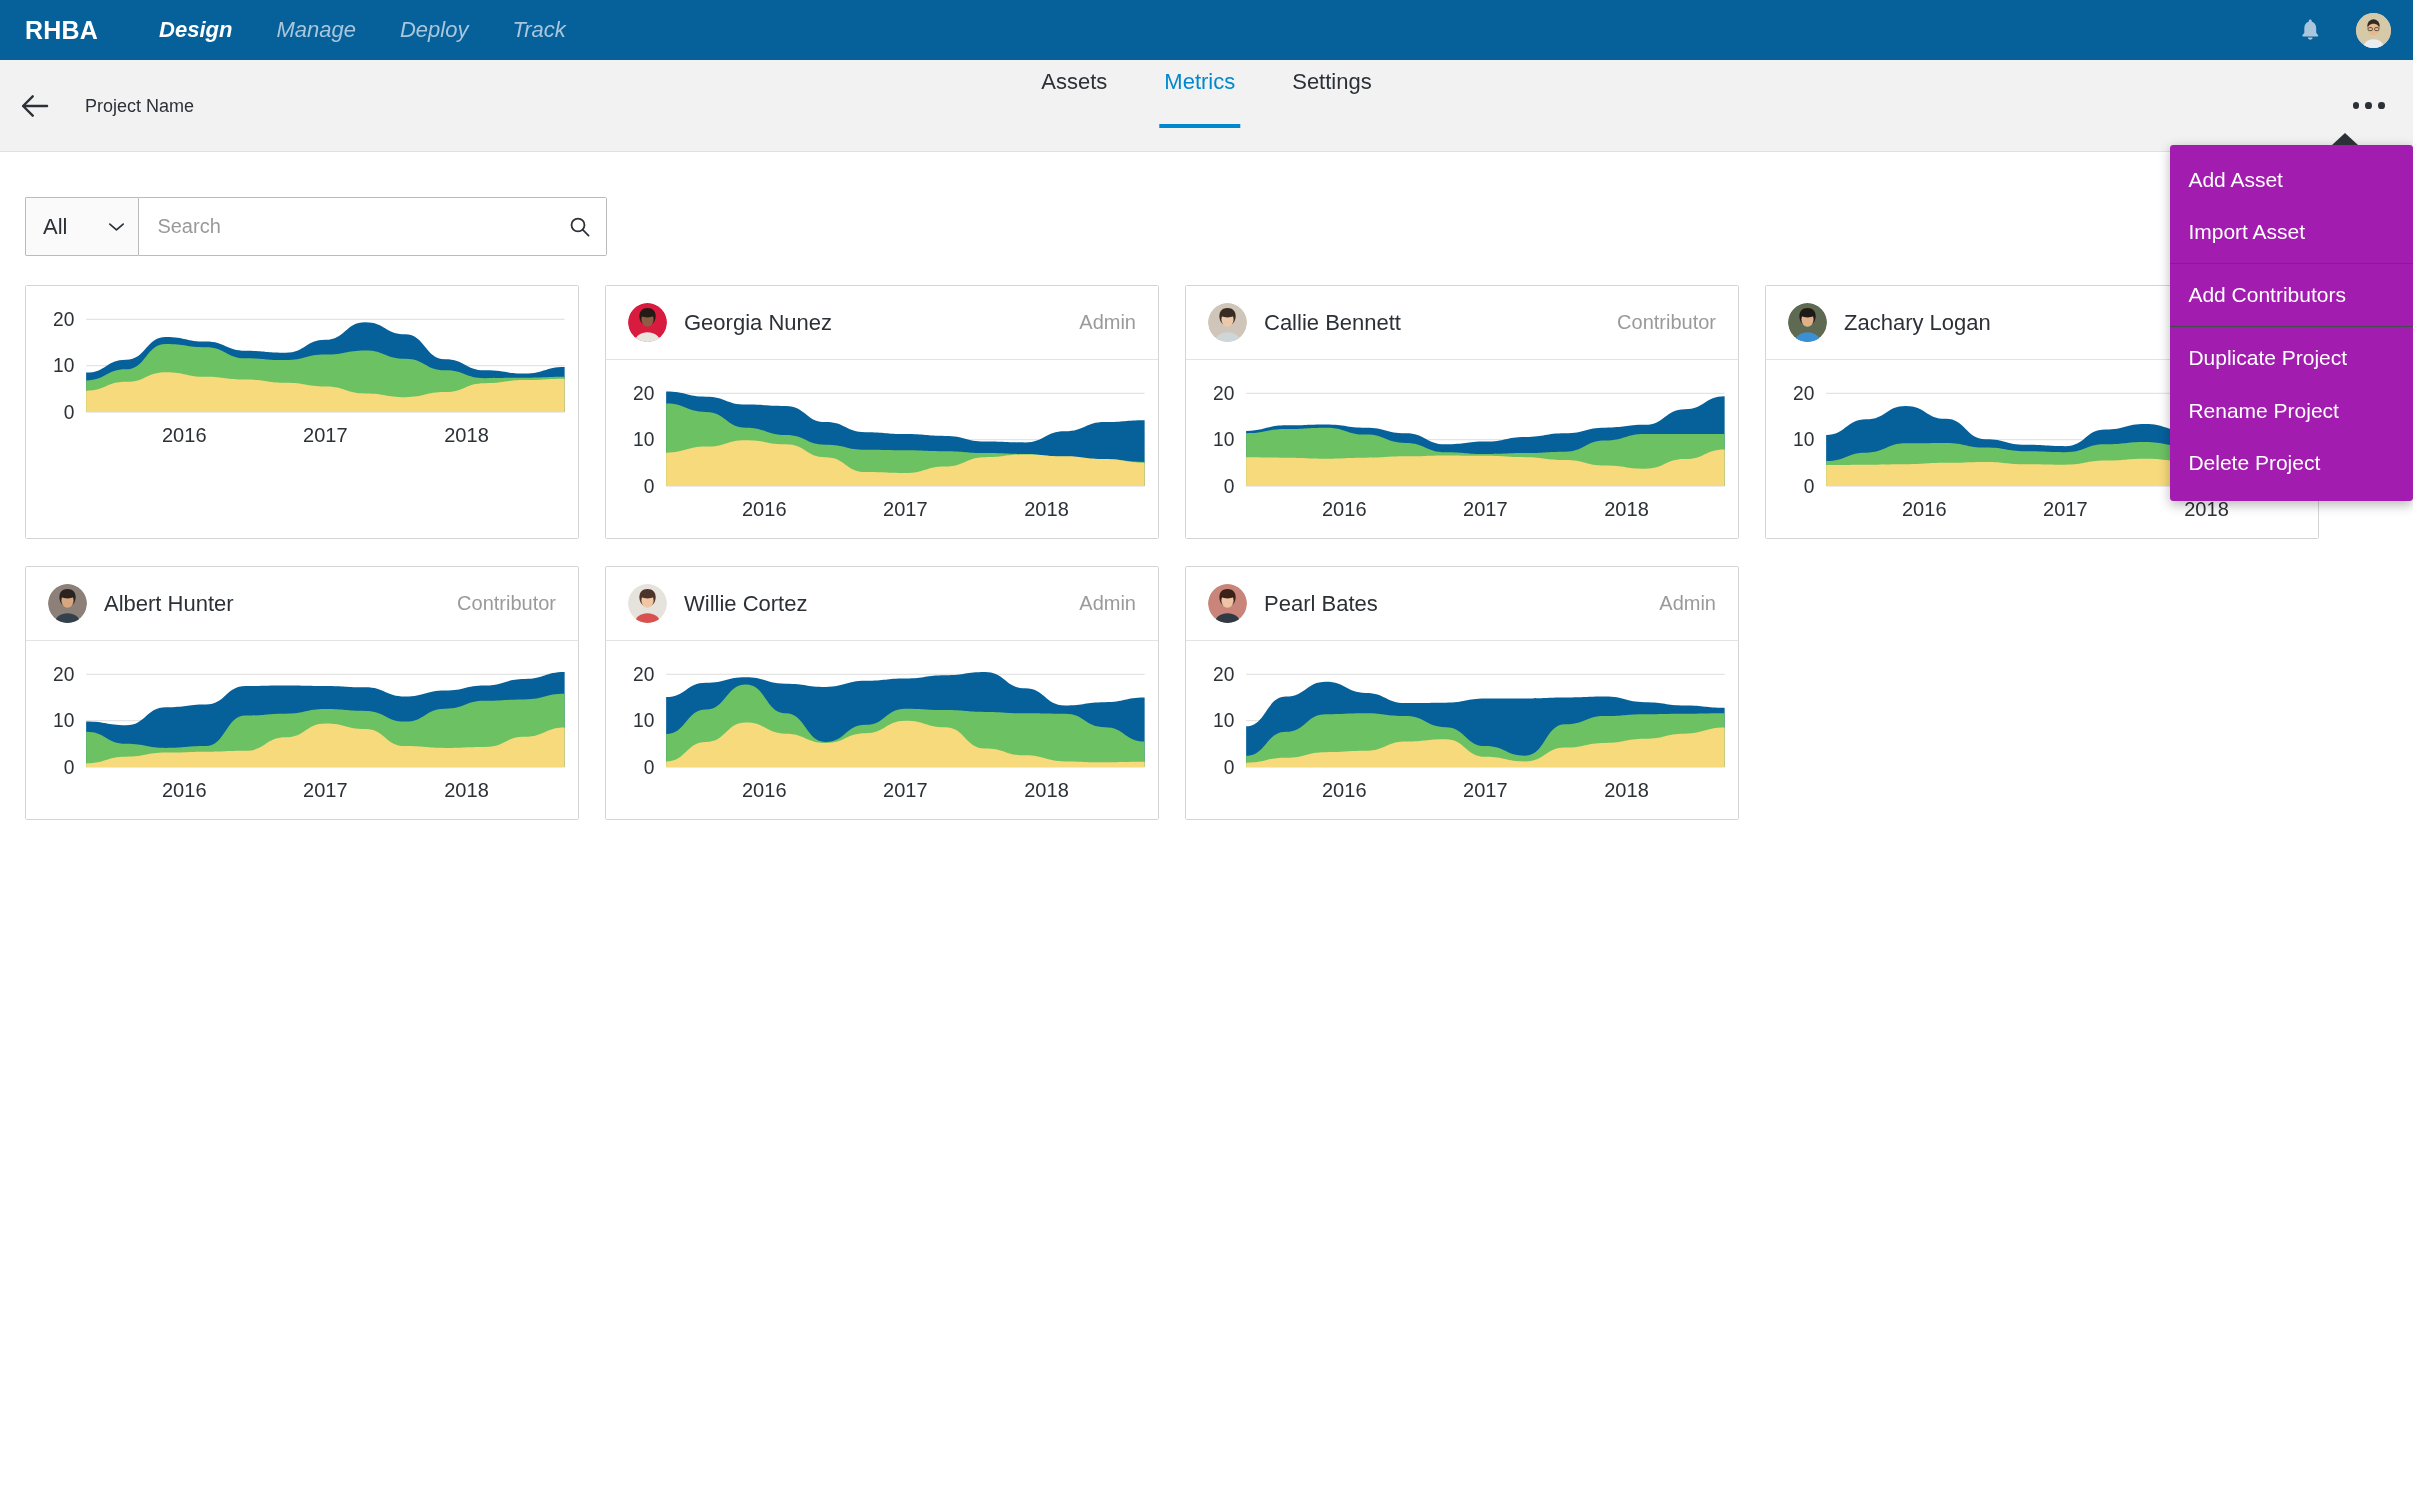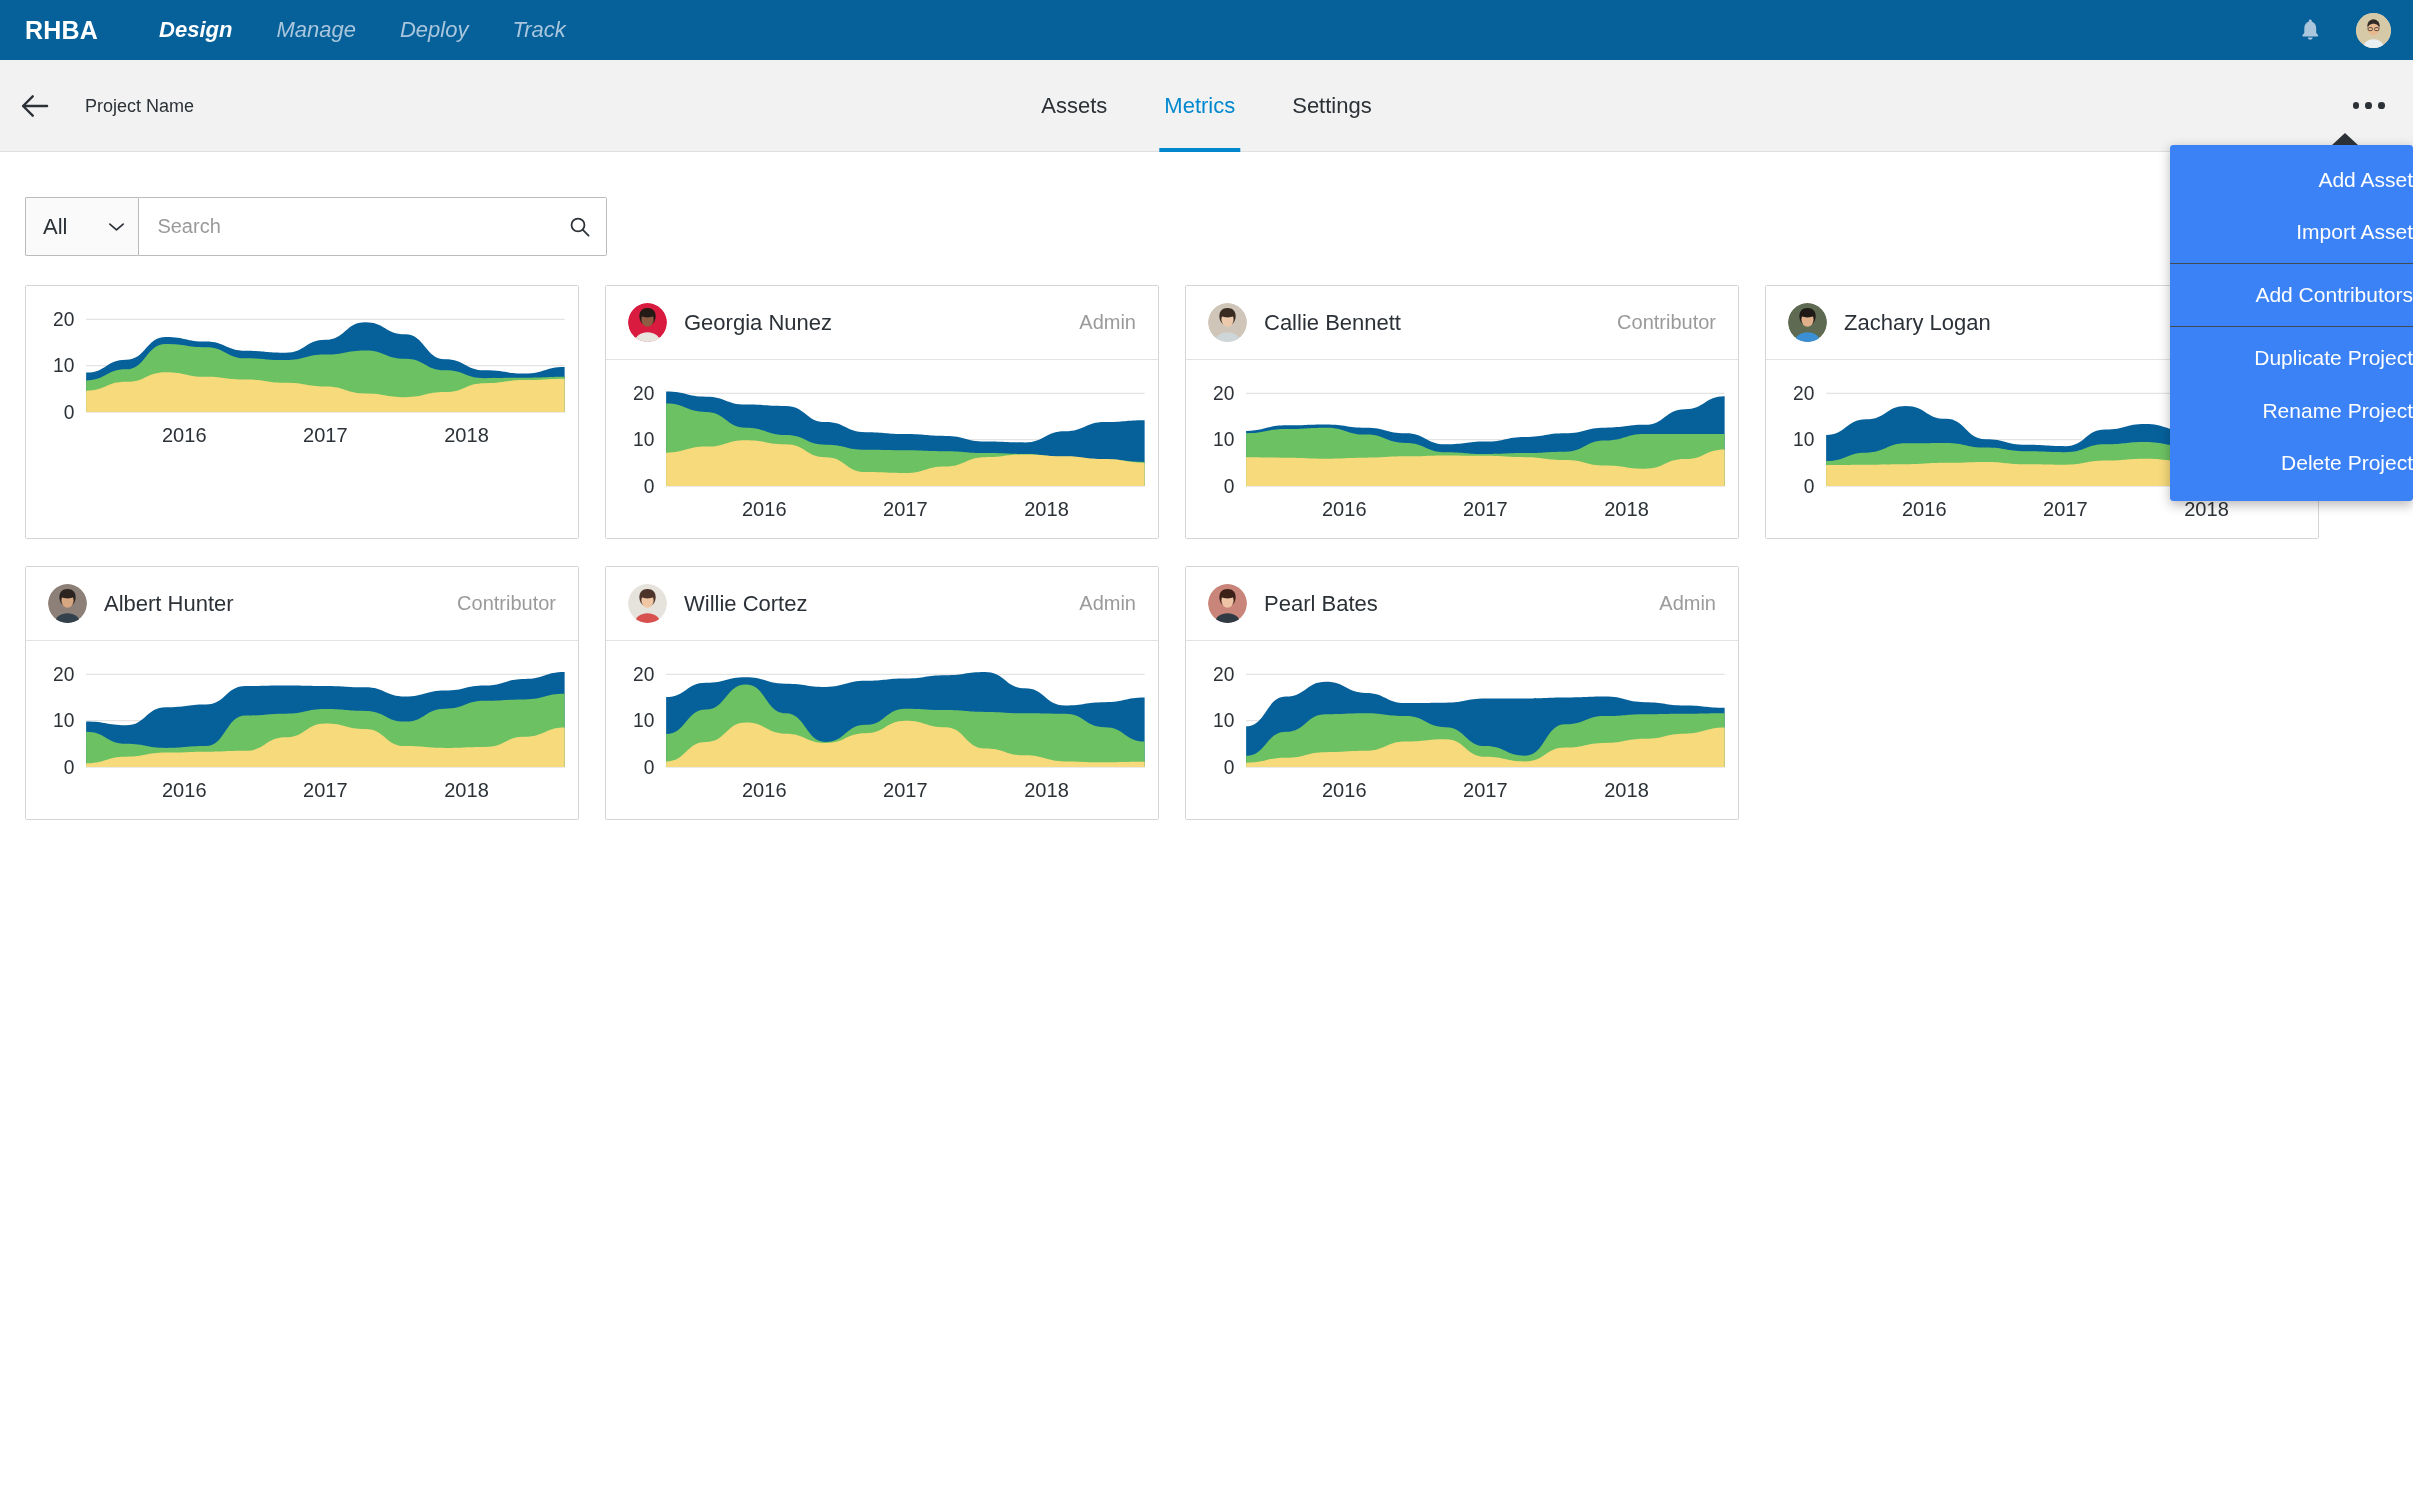--- a/index.html
+++ b/index.html
@@ -48,21 +48,21 @@
   .back-arrow {
     position: absolute; left: 18.4px; top: 50%; transform: translateY(-50%);
     width: 34px; height: 34px; cursor: pointer;
   }
   .project-title {
     position: absolute; left: 85px; top: 50%; transform: translateY(-50%);
     font-size: 18px; color: #2b3137;
   }
   .tabs {
     position: absolute; left: 50%; transform: translateX(-50%);
-    top: 0; height: 68px; display: flex; align-items: flex-start; gap: 0;
+    top: 0; height: 68px; display: flex; align-items: flex-end; gap: 0;
   }
   .tab {
     font-size: 22px; color: #2b3137; padding: 0 28.5px;
     height: 92px; display: flex; align-items: center;
     cursor: pointer; position: relative;
   }
   .tab.active { color: #0088ce; }
   .tab.active::after {
     content: ""; position: absolute; left: 23.5px; right: 23.5px;
     bottom: 0; height: 4.2px; background: #0088ce;
@@ -72,25 +72,24 @@
     display: flex; gap: 5.9px; cursor: pointer; padding: 11.7px 5px;
   }
   .kebab span {
     width: 6.7px; height: 6.7px; border-radius: 50%; background: #2b3137;
     display: block;
   }
 
   
   .menu {
     position: absolute; left: 2170px; top: 145px;
-    width: 243px; background: #3b82f6;
+    width: 243px; background: #a21caf;
     border-radius: 3.4px; z-index: 60;
     box-shadow: 0 3.4px 11.7px rgba(0,0,0,.28);
     padding: 8.4px 0 11.7px 0;
-    text-align: right;
   }
   .menu-pointer {
     position: absolute; top: -11.7px; right: 55px;
     width: 0; height: 0;
     border-left: 13.4px solid transparent;
     border-right: 13.4px solid transparent;
     border-bottom: 12.6px solid #2b3137;
   }
   .menu-item {
     font-size: 21px; color: #ffffff;

